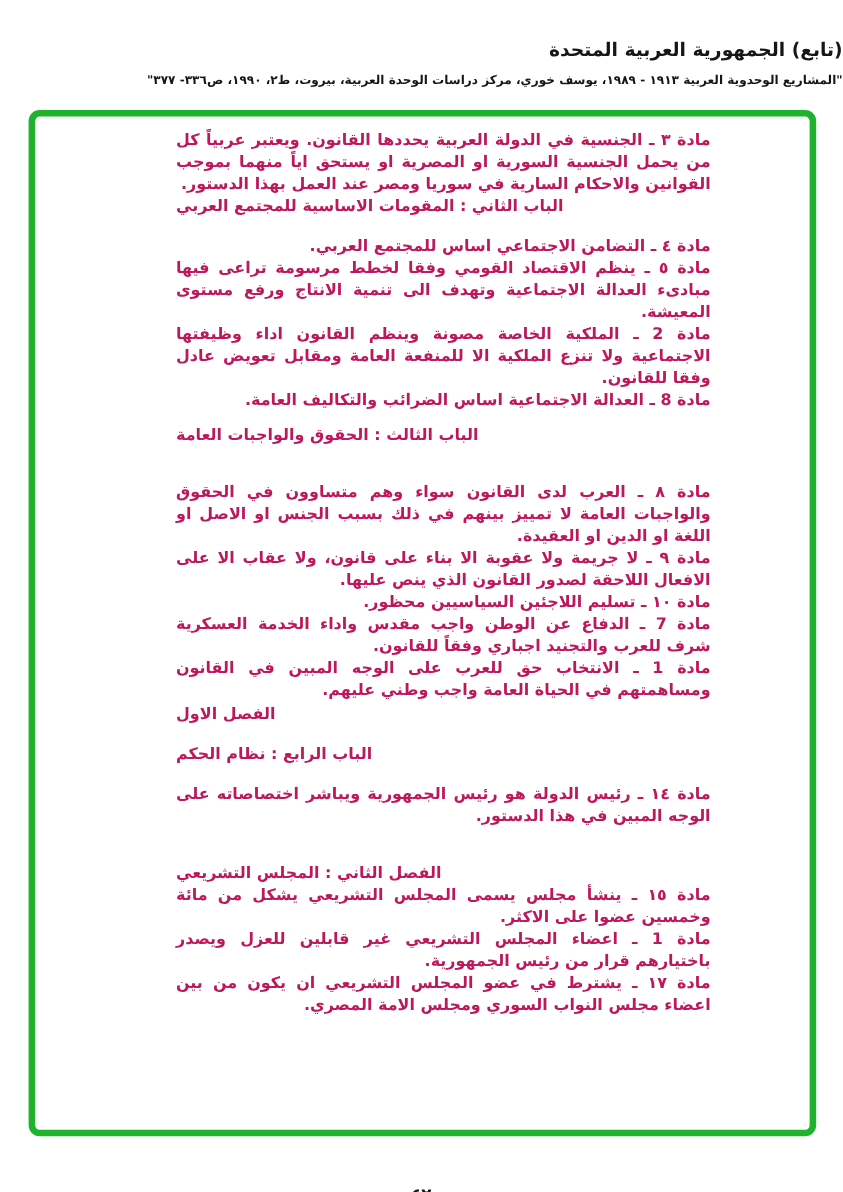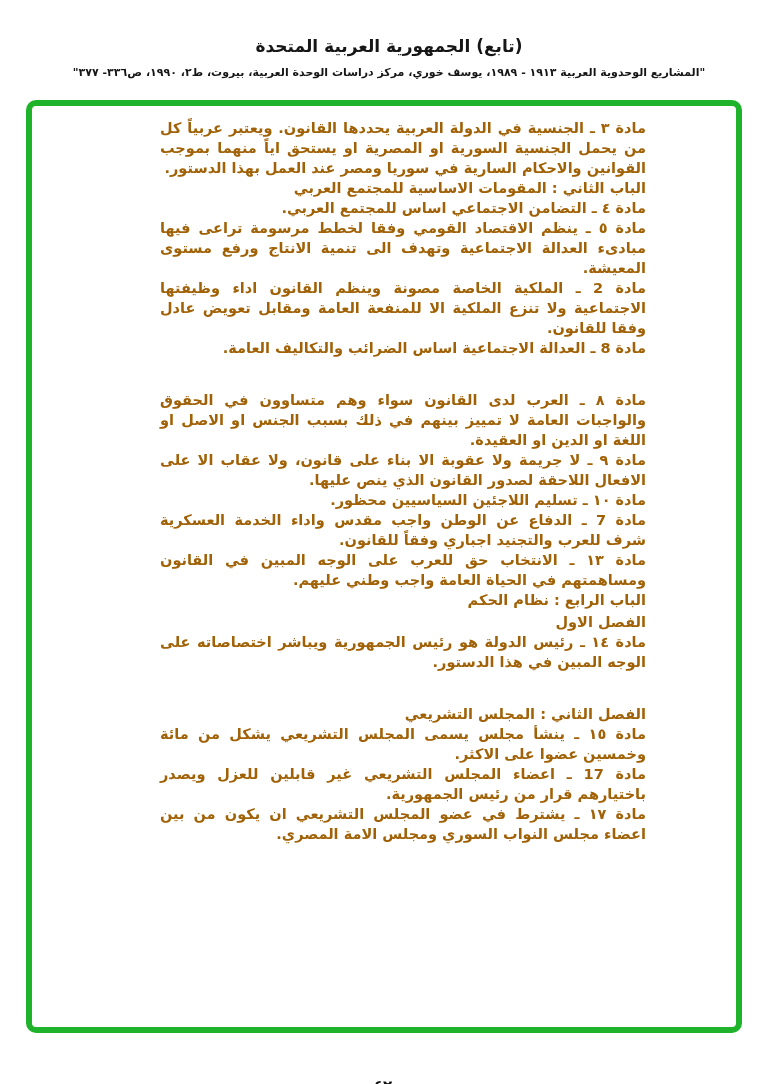--- a/index.html
+++ b/index.html
@@ -15,21 +15,20 @@
     background: #ffffff;
     color: #161616;
     overflow: hidden;
   }
   
   .page-header {
     position: absolute;
     top: 36px;
     left: 12px;
     right: 0;
-    text-align: center;
     direction: rtl;
   }
   .doc-title {
     margin: 0;
     font-size: 17px;
     font-weight: bold;
     letter-spacing: 0.2px;
   }
   .doc-citation {
     margin-top: 10px;
@@ -51,35 +50,35 @@
   
   .doc-body {
     position: absolute;
     top: 12px;
     right: 90px;
     width: 486px;
     direction: rtl;
     font-size: 14.5px;
     font-weight: bold;
     line-height: 20px;
-    color: #a16207;
+    color: #be185d;
   }
   .para {
     margin: 0;
     text-align: justify;
     text-align-last: right;
   }
   .heading {
     margin: 0;
-    text-align: right;
+    text-align: left;
     font-weight: bold;
   }
   .mt2  { margin-top: 2px; }
   .mt12 { margin-top: 12px; }
-  .mt16 { }
+  .mt16 { margin-top: 16px; }
   .mt18 { margin-top: 32px; }
   .mt22 { }
   
   .page-footer {
     position: absolute;
     top: 1076px;
     left: 0;
     right: 0;
     text-align: center;
   }
@@ -108,43 +107,44 @@
       <div class="heading">الباب الثاني : المقومات الاساسية للمجتمع العربي</div>
 
       <p class="para mt16">مادة ٤ ـ التضامن الاجتماعي اساس للمجتمع العربي.</p>
 
       <p class="para">مادة ٥ ـ ينظم الاقتصاد القومي وفقا لخطط مرسومة تراعى فيها مبادىء العدالة الاجتماعية وتهدف الى تنمية الانتاج ورفع مستوى المعيشة.</p>
 
       <p class="para">مادة 2 ـ الملكية الخاصة مصونة وينظم القانون اداء وظيفتها الاجتماعية ولا تنزع الملكية الا للمنفعة العامة ومقابل تعويض عادل وفقا للقانون.</p>
 
       <p class="para">مادة 8 ـ العدالة الاجتماعية اساس الضرائب والتكاليف العامة.</p>
 
+      <div class="heading mt12">الباب الثالث : الحقوق والواجبات العامة</div>
 
       <p class="para mt18">مادة ٨ ـ العرب لدى القانون سواء وهم متساوون في الحقوق والواجبات العامة لا تمييز بينهم في ذلك بسبب الجنس او الاصل او اللغة او الدين او العقيدة.</p>
 
       <p class="para">مادة ٩ ـ لا جريمة ولا عقوبة الا بناء على قانون، ولا عقاب الا على الافعال اللاحقة لصدور القانون الذي ينص عليها.</p>
 
       <p class="para">مادة ١٠ ـ تسليم اللاجئين السياسيين محظور.</p>
 
 
       <p class="para">مادة 7 ـ الدفاع عن الوطن واجب مقدس واداء الخدمة العسكرية شرف للعرب والتجنيد اجباري وفقاً للقانون.</p>
 
-      <p class="para">مادة ١٣ ـ الانتخاب حق للعرب على الوجه المبين في القانون ومساهمتهم في الحياة العامة واجب وطني عليهم.</p>
+      <p class="para">مادة 1 ـ الانتخاب حق للعرب على الوجه المبين في القانون ومساهمتهم في الحياة العامة واجب وطني عليهم.</p>
+
+      <div class="heading mt2">الفصل الاول</div>
 
       <div class="heading mt16">الباب الرابع : نظام الحكم</div>
-
-      <div class="heading mt2">الفصل الاول</div>
 
       <p class="para mt16">مادة ١٤ ـ رئيس الدولة هو رئيس الجمهورية ويباشر اختصاصاته على الوجه المبين في هذا الدستور.</p>
 
       <div class="heading mt18">الفصل الثاني : المجلس التشريعي</div>
 
       <p class="para mt22">مادة ١٥ ـ ينشأ مجلس يسمى المجلس التشريعي يشكل من مائة وخمسين عضوا على الاكثر.</p>
 
-      <p class="para">مادة 17 ـ اعضاء المجلس التشريعي غير قابلين للعزل ويصدر باختيارهم قرار من رئيس الجمهورية.</p>
+      <p class="para">مادة 1 ـ اعضاء المجلس التشريعي غير قابلين للعزل ويصدر باختيارهم قرار من رئيس الجمهورية.</p>
 
       <p class="para">مادة ١٧ ـ يشترط في عضو المجلس التشريعي ان يكون من بين اعضاء مجلس النواب السوري ومجلس الامة المصري.</p>
 
 
     </div>
   </div>
 
   <footer class="page-footer">
     <span class="page-number">٤٢</span>
   </footer>

